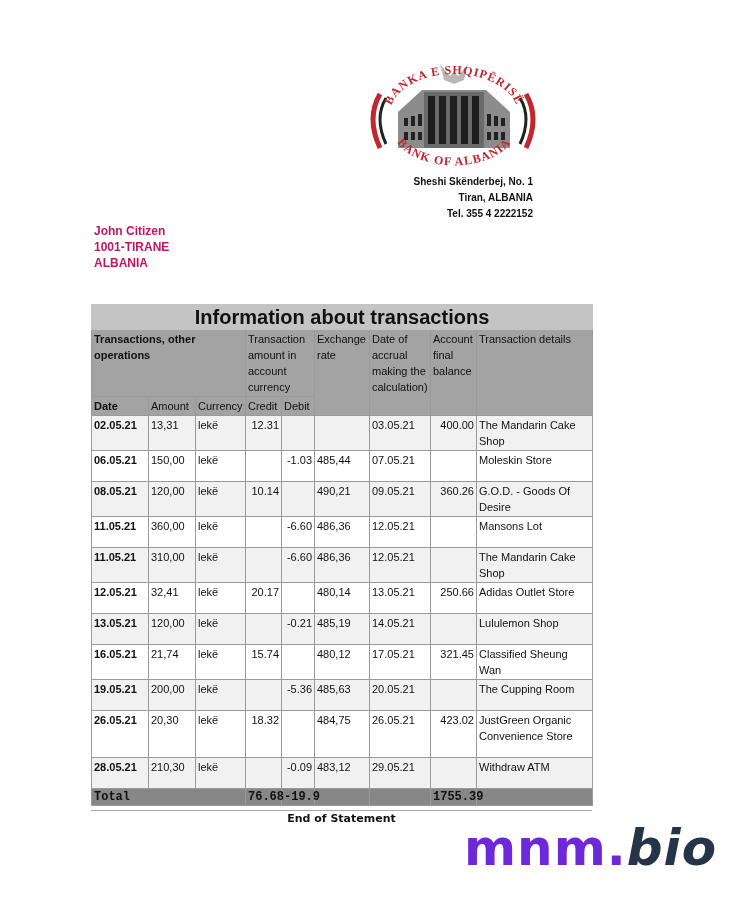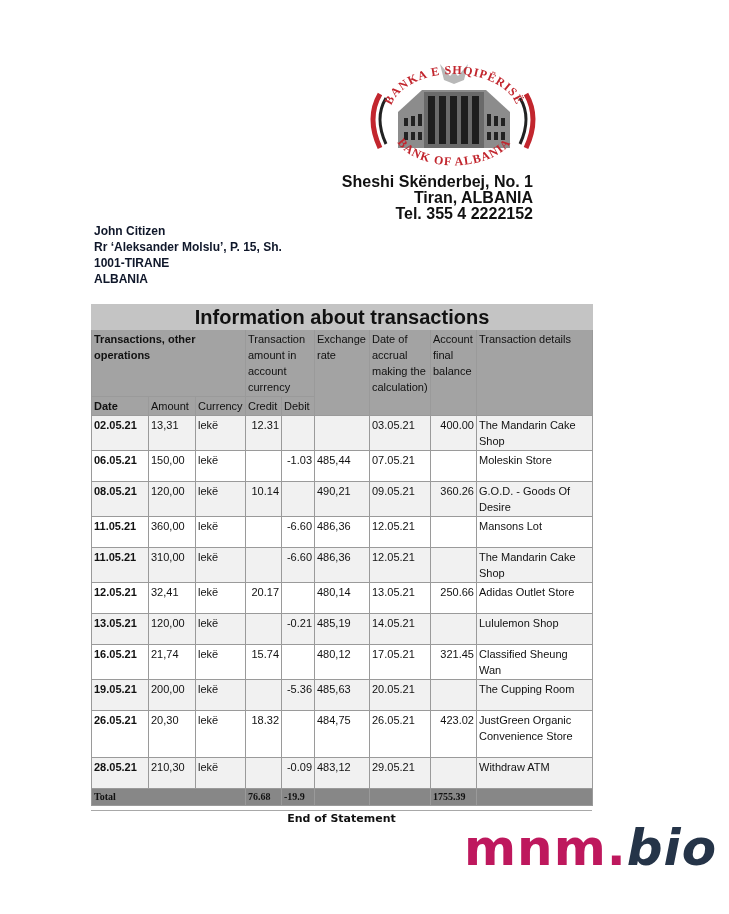--- a/index.html
+++ b/index.html
@@ -1,38 +1,38 @@
 <!DOCTYPE html>
 <html><head>
 <meta charset="utf-8">
 <style>
   html, body { margin: 0; padding: 0; background: #ffffff; }
   body { width: 729px; height: 914px; position: relative; overflow: hidden; font-family: "Liberation Sans", sans-serif; color: #111; }
 
   .logo { position: absolute; left: 362px; top: 62px; width: 182px; height: 112px; }
-  .bank-address { position: absolute; right: 196px; top: 174px; text-align: right; font-weight: bold; font-size: 16px; line-height: 16px; color: #111; }
-  .customer { position: absolute; left: 94px; top: 223px; font-weight: bold; font-size: 12px; line-height: 16px; color: #0f172a; }
+  .bank-address { position: absolute; right: 196px; top: 174px; text-align: right; font-weight: bold; font-size: 10px; line-height: 16px; color: #111; }
+  .customer { position: absolute; left: 94px; top: 223px; font-weight: bold; font-size: 12px; line-height: 16px; color: #be185d; }
 
   table.tx { position: absolute; left: 91px; top: 304px; width: 501px; border-collapse: collapse; font-size: 11px; table-layout: fixed; }
   table.tx td, table.tx th { border: 1px solid #9a9a9a; padding: 1px 2px; vertical-align: top; line-height: 16px; font-weight: normal; text-align: left; }
   table.tx .title-row th { background: #c4c4c4; font-size: 20px; font-weight: bold; line-height: 22px; text-align: center; padding: 1px 2px; border-color: #c4c4c4; margin-left: 6px; }
   table.tx .hdr td { background: #a3a3a3; }
   table.tx td.b { font-weight: bold; }
   table.tx td.r { text-align: right; }
   table.tx tr.data td { height: 28px; }
   table.tx tr.data.tall td { height: 44px; }
   table.tx tr.odd td { background: #f1f1f1; }
   table.tx tr.even td { background: #ffffff; }
-  table.tx tr.total td { background: #878787; font-weight: bold; height: 14px; line-height: 14px; font-family: Liberation Serif, serif; font-size: 10px; border-color: #9a9a9a; }
+  table.tx tr.total td { background: #878787; font-weight: bold; height: 14px; line-height: 14px; font-family: Liberation Mono, monospace; font-size: 12px; border-color: #9a9a9a; }
 
   .end-line { position: absolute; left: 91px; top: 810px; width: 501px; height: 0; border-top: 1px solid #a8a8a8; }
   .end-text { position: absolute; left: 91px; top: 812px; width: 501px; text-align: center; font-weight: bold; font-size: 11px; font-family: "DejaVu Sans", sans-serif; }
 
   .watermark { position: absolute; left: 464px; top: 818px; font-family: "DejaVu Sans", sans-serif; font-weight: bold; font-size: 50px; letter-spacing: 1px; line-height: 60px; }
-  .wm-a { color: #be185d; }
+  .wm-a { color: #6d28d9; }
   .wm-b { color: #253448; font-style: italic; }
 </style>
 </head>
 <body>
 
 <div class="logo">
   <svg width="182" height="112" viewBox="0 0 182 112">
     <defs>
       <path id="arcTop" d="M 28 52 A 64 40 0 0 1 156 52" fill="none"></path>
       <path id="arcBot" d="M 34 78 A 60 34 0 0 0 150 78" fill="none"></path>
@@ -78,21 +78,20 @@
 </div>
 
 <div class="bank-address">
   <div>Sheshi Skënderbej, No. 1</div>
   <div>Tiran, ALBANIA</div>
   <div>Tel. 355 4 2222152</div>
 </div>
 
 <div class="customer">
   <div>John Citizen</div>
-  <div>Rr ‘Aleksander Molslu’, P. 15, Sh.</div>
   <div>1001-TIRANE</div>
   <div>ALBANIA</div>
 </div>
 
 <table class="tx">
   <colgroup>
     <col style="width:57px">
       <col style="width:47px">
       <col style="width:50px">
     <col style="width:36px">

